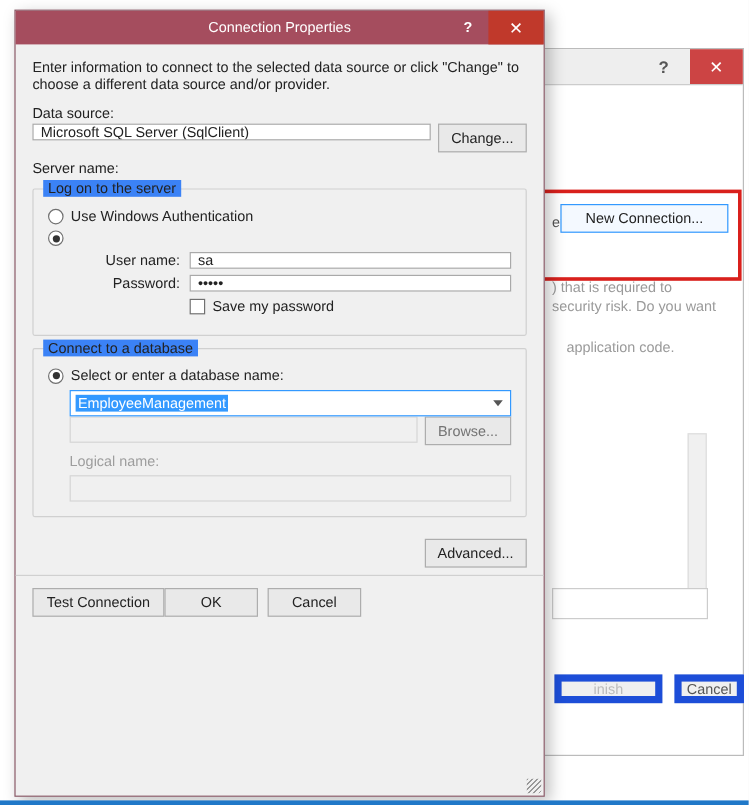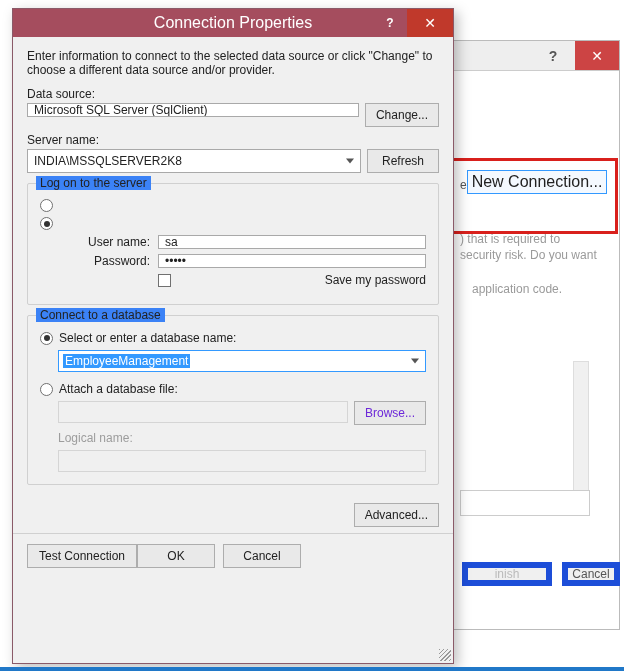--- a/index.html
+++ b/index.html
@@ -10,40 +10,40 @@
     border: 1px solid #bbb; background: #fff;
   }
   .bg-titlebar { height: 30px; background: #eee; border-bottom: 1px solid #ccc; display:flex; justify-content:flex-end; align-items:stretch; }
   .bg-tb-btn { width:44px; display:flex; align-items:center; justify-content:center; font-size:14px; color:#555; }
   .bg-tb-help { font-weight:bold; }
   .bg-tb-close { background:#c44; color:#fff; }
   .bg-content { padding: 20px; color:#888; font-size:12px; position:relative; height: calc(100% - 30px); }
   .highlight-box { position:absolute; top:158px; left:442px; width:176px; height:76px; border:3px solid #d9201c; }
   .new-conn-btn {
     position:absolute; top:170px; left:467px; width:140px; height:24px;
-    border:1px solid #3399ff; background:#f4f9ff; font-size:16px; color:#222;
+    border:1px solid #3399ff; background:#f4f9ff; font-size:12px; color:#222;
     display:flex; align-items:center; justify-content:center;
   }
   .bg-textbox { position:absolute; left:180px; width:380px; height:26px; border:1px solid #ccc; background:#fff;}
   .bg-scroll { position:absolute; right:30px; width:16px; background:#f0f0f0; border:1px solid #ddd;}
   .bg-btn {
     position:absolute; width:90px; height:24px; border:6px solid #1d4ed8;
     background:#f0f0f0; font-size:12px; display:flex; align-items:center; justify-content:center; color:#555;
   }
 
   .dialog {
     position:absolute; top:8px; left:12px; width:442px; height:656px;
     border:1px solid #8a5a68; background:#f0f0f0;
     box-shadow: 4px 4px 12px rgba(0,0,0,0.25);
   }
   .titlebar {
     height:28px; background:#a54d5e; color:#fff; display:flex; align-items:center;
     position:relative;
   }
-  .titlebar-title { flex:1; text-align:center; font-size:16px; }
+  .titlebar-title { flex:1; text-align:center; font-size:12px; }
   .tb-btns { position:absolute; right:0; top:0; height:100%; display:flex; }
   .tb-btn { width:34px; display:flex; align-items:center; justify-content:center; font-size:12px;}
   .tb-help { color:#fff; font-weight:bold;}
   .tb-close { background:#c0392b; color:#fff; width:46px; font-size:14px;}
   
   .content { padding:12px 14px 10px 14px; font-size:12px; color:#222; }
   .intro { margin-bottom:10px; }
   label.field-label { display:block; margin:6px 0 2px 0; }
   .row { display:flex; gap:6px; }
   .txt {
@@ -56,35 +56,35 @@
   }
   .combo::after {
     content:""; position:absolute; right:6px; top:50%; transform:translateY(-50%);
     border-left:4px solid transparent; border-right:4px solid transparent; border-top:5px solid #555;
   }
   .btn {
     height:24px; border:1px solid #adadad; background:#e9e9e9; font-size:12px;
     padding:0 10px; min-width:72px; display:flex; align-items:center; justify-content:center;
     color:#222;
   }
-  .btn.disabled { color:#6d28d9; }
+  .btn.disabled { color:#737373; }
   
   .group {
     border:1px solid #d0d0d0; border-radius:2px; padding:10px 12px 12px 12px; margin-top:10px;
     position:relative;
   }
   .group-title {
     position:absolute; top:-8px; left:8px; background:#3b82f6; padding:0 4px; font-size:12px;
   }
   .radio-row { display:flex; align-items:center; gap:6px; margin:5px 0; font-size:12px;}
   .radio { width:13px; height:13px; border:1px solid #707070; border-radius:50%; background:#fff; display:inline-flex; align-items:center; justify-content:center;}
   .radio.checked::after { content:""; width:6px; height:6px; background:#333; border-radius:50%;}
   .check { width:13px; height:13px; border:1px solid #707070; background:#fff; display:inline-block;}
   
-  .form-row { display:flex; align-items:center; margin:5px 0;justify-content:space-between; }
+  .form-row { display:flex; align-items:center; margin:5px 0; }
   .form-row .lbl { width:100px; text-align:right; padding-right:8px; }
   .form-row .txt { flex:1; }
   .indent { margin-left:18px; }
   
   .db-combo {
     border:1px solid #3399ff; height:22px; background:#fff; display:flex; align-items:center;
     padding:0 4px; position:relative; font-size:12px;
   }
   .db-combo .sel { background:#3399ff; color:#fff; padding:0 2px; }
   .db-combo::after {
@@ -137,32 +137,27 @@
   <div class="content">
     <div class="intro">Enter information to connect to the selected data source or click "Change" to choose a different data source and/or provider.</div>
 
     <label class="field-label">Data source:</label>
     <div class="row">
       <input class="txt" readonly="" value="Microsoft SQL Server (SqlClient)" style="">
       <div class="btn">Change...</div>
     </div>
 
     <label class="field-label">Server name:</label>
-    <div class="row">
-      <div class="combo">
-        <span>INDIA\MSSQLSERVER2K8</span>
-      </div>
-      <div class="btn">Refresh</div>
-    </div>
 
     <div class="group">
       <div class="group-title">Log on to the server</div>
 
       <div class="radio-row">
         <span class="radio"></span>
+        <span>Use Windows Authentication</span>
       </div>
       <div class="radio-row">
         <span class="radio checked"></span>
       </div>
 
       <div class="indent">
         <div class="form-row">
           <div class="lbl">User name:</div>
           <input class="txt" value="sa" style="">
         </div>
@@ -183,24 +178,20 @@
       <div class="radio-row">
         <span class="radio checked"></span>
         <span>Select or enter a database name:</span>
       </div>
       <div class="indent">
         <div class="db-combo">
           <span class="sel">EmployeeManagement</span>
         </div>
       </div>
 
-      <div class="radio-row" style="margin-top:10px;">
-        <span class="radio"></span>
-        <span>Attach a database file:</span>
-      </div>
       <div class="indent">
         <div class="row">
           <div class="disabled-txt" style="flex:1;"></div>
           <div class="btn disabled">Browse...</div>
         </div>
         <div class="form-row" style="margin-top:6px;">
           <div class="lbl-disabled" style="font-size:12px;">Logical name:</div>
         </div>
         <div class="disabled-txt"></div>
       </div>

